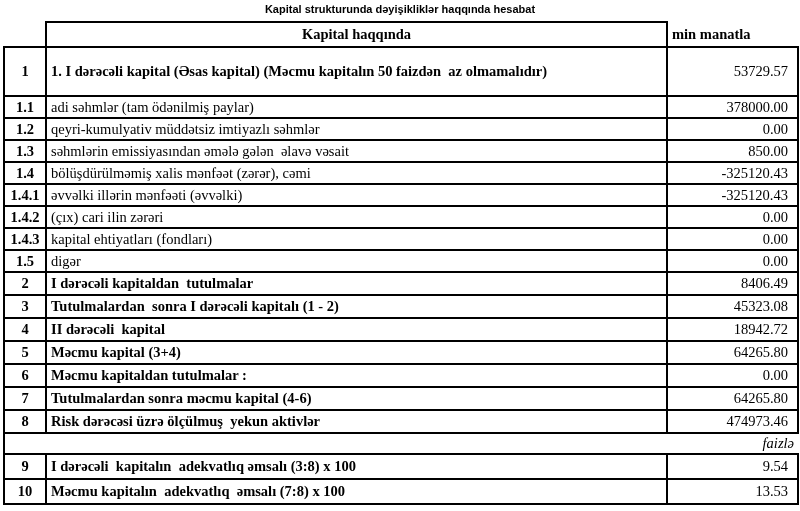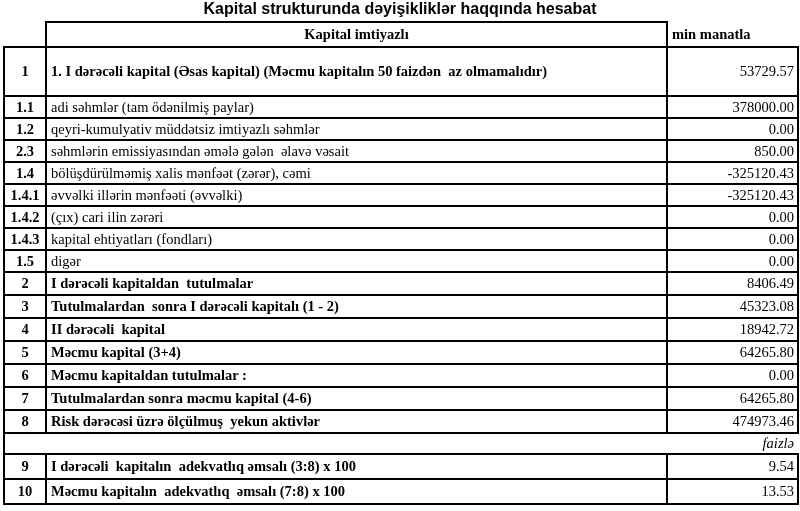--- a/index.html
+++ b/index.html
@@ -13,21 +13,21 @@
     overflow: hidden;
   }
   .title {
     position: absolute;
     top: 0;
     left: 0;
     width: 100%;
     text-align: center;
     font-family: "Liberation Sans", "DejaVu Sans", sans-serif;
     font-weight: 700;
-    font-size: 16px;
+    font-size: 11px;
     line-height: 18px;
   }
   table.report {
     position: absolute;
     left: 3px;
     top: 21px;
     width: 794px;
     border-collapse: collapse;
     table-layout: fixed;
   }
@@ -40,21 +40,21 @@
     font-size: 14.5px;
     line-height: 1.15;
     padding: 0 4px;
     vertical-align: middle;
     white-space: pre;
     overflow: hidden;
   }
   td.num { text-align: center; font-weight: 700; padding: 0 2px; }
   td.lbl { text-align: left; border-radius: 21px; }
   td.lbl.b { font-weight: 700; }
-  td.val { text-align: right; padding-right: 3px; margin-left: 7px; }
+  td.val { text-align: right; padding-right: 9px; margin-left: 7px; }
 
   
   td.h-empty { border: none; }
   td.h-items { font-weight: 700; text-align: center; }
   td.h-unit  { border: none; font-weight: 700; text-align: left; padding-right: 2px; }
 
   
   td.merged {
     text-align: right;
     font-style: italic;
@@ -78,41 +78,41 @@
 
   <table class="report">
     <colgroup>
       <col class="c-no">
       <col class="c-label">
       <col class="c-val">
     </colgroup>
     <tbody>
       <tr>
         <td class="h-empty"></td>
-        <td class="h-items">Kapital imtiyazlı</td>
+        <td class="h-items">Kapital haqqında</td>
         <td class="h-unit">min manatla</td>
       </tr>
 
     <tr>
           <td class="num">1</td>
           <td class="lbl b">1. I dərəcəli kapital (Əsas kapital) (Məcmu kapitalın 50 faizdən  az olmamalıdır)</td>
           <td class="val">53729.57</td>
         </tr>
         <tr>
           <td class="num">1.1</td>
           <td class="lbl">adi səhmlər (tam ödənilmiş paylar)</td>
           <td class="val">378000.00</td>
         </tr>
         <tr>
           <td class="num">1.2</td>
           <td class="lbl">qeyri-kumulyativ müddətsiz imtiyazlı səhmlər</td>
           <td class="val">0.00</td>
         </tr>
         <tr>
-          <td class="num">2.3</td>
+          <td class="num">1.3</td>
           <td class="lbl">səhmlərin emissiyasından əmələ gələn  əlavə vəsait</td>
           <td class="val">850.00</td>
         </tr>
         <tr>
           <td class="num">1.4</td>
           <td class="lbl">bölüşdürülməmiş xalis mənfəət (zərər), cəmi</td>
           <td class="val">-325120.43</td>
         </tr>
         <tr>
           <td class="num">1.4.1</td>

